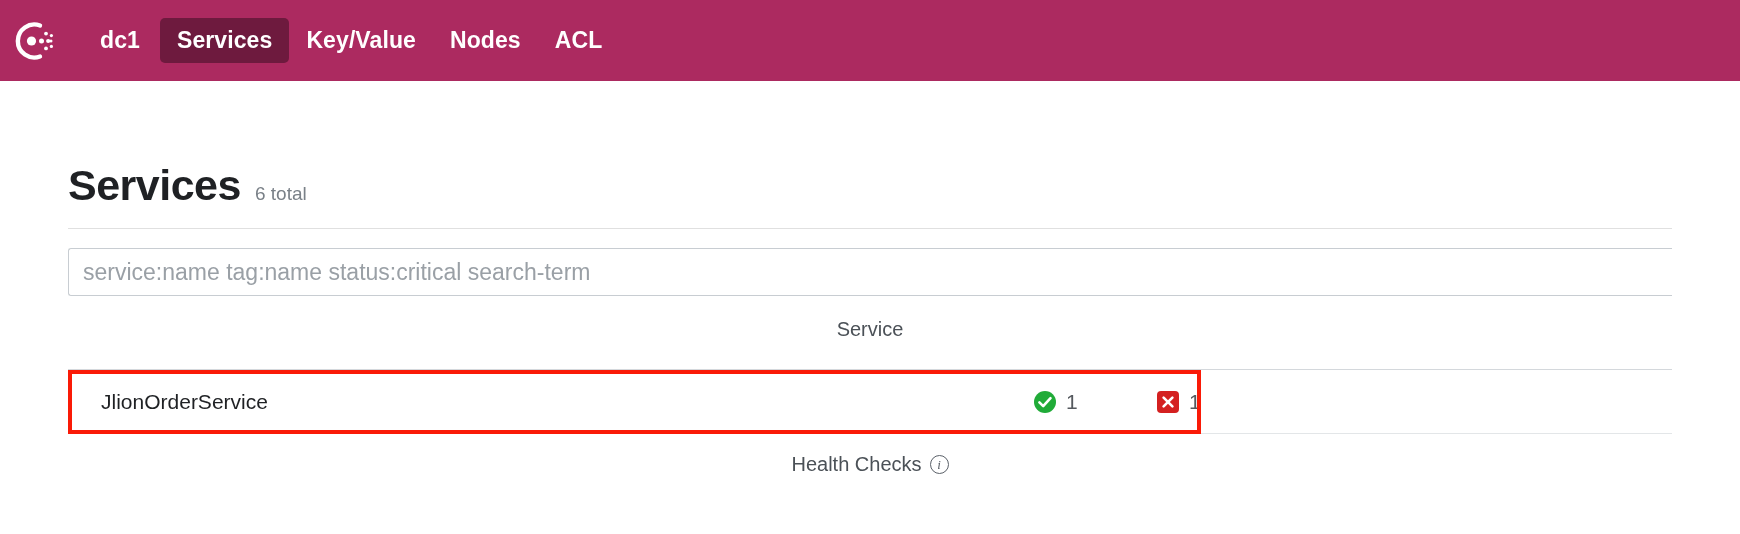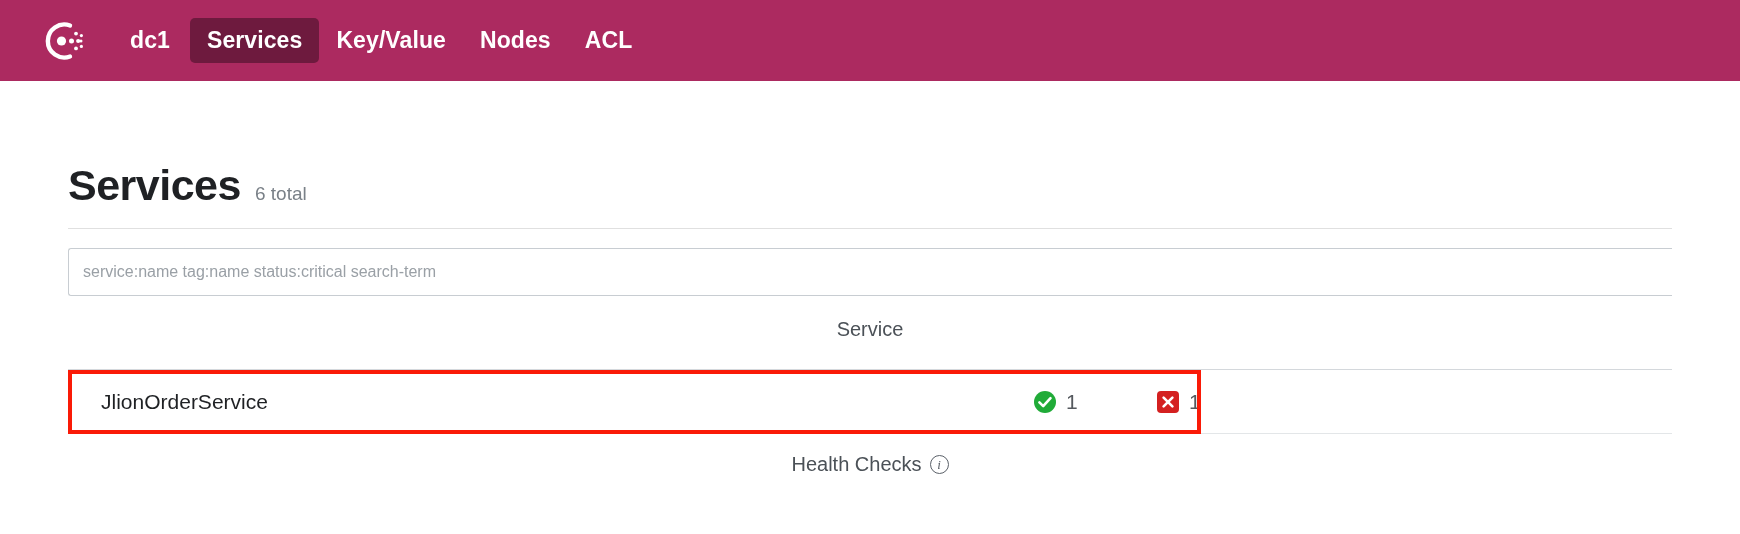--- a/index.html
+++ b/index.html
@@ -11,21 +11,21 @@
     font-family: "Liberation Sans", sans-serif;
     overflow: hidden;
   }
 
   
   .topnav {
     height: 81px;
     background: #ac2a60;
     display: flex;
     align-items: center;
-    padding-left: 40px;
+    padding-left: 10px;
     position: relative;
   }
 
   .logo {
     width: 46px;
     height: 46px;
     flex: 0 0 46px;
     margin-right: 44px;
     position: relative;
   }
@@ -85,21 +85,21 @@
   }
 
   .filter-input {
     width: 100%;
     height: 48px;
     border: 1px solid #c8cdd2;
     border-right: none;
     border-radius: 3px 0 0 3px;
     background: #ffffff;
     font-family: "Liberation Sans", sans-serif;
-    font-size: 16px;
+    font-size: 23px;
     color: #3b4146;
     padding: 0 14px;
     outline: none;
   }
   .filter-input::placeholder {
     color: #9aa0a6;
   }
 
   
   .table {

